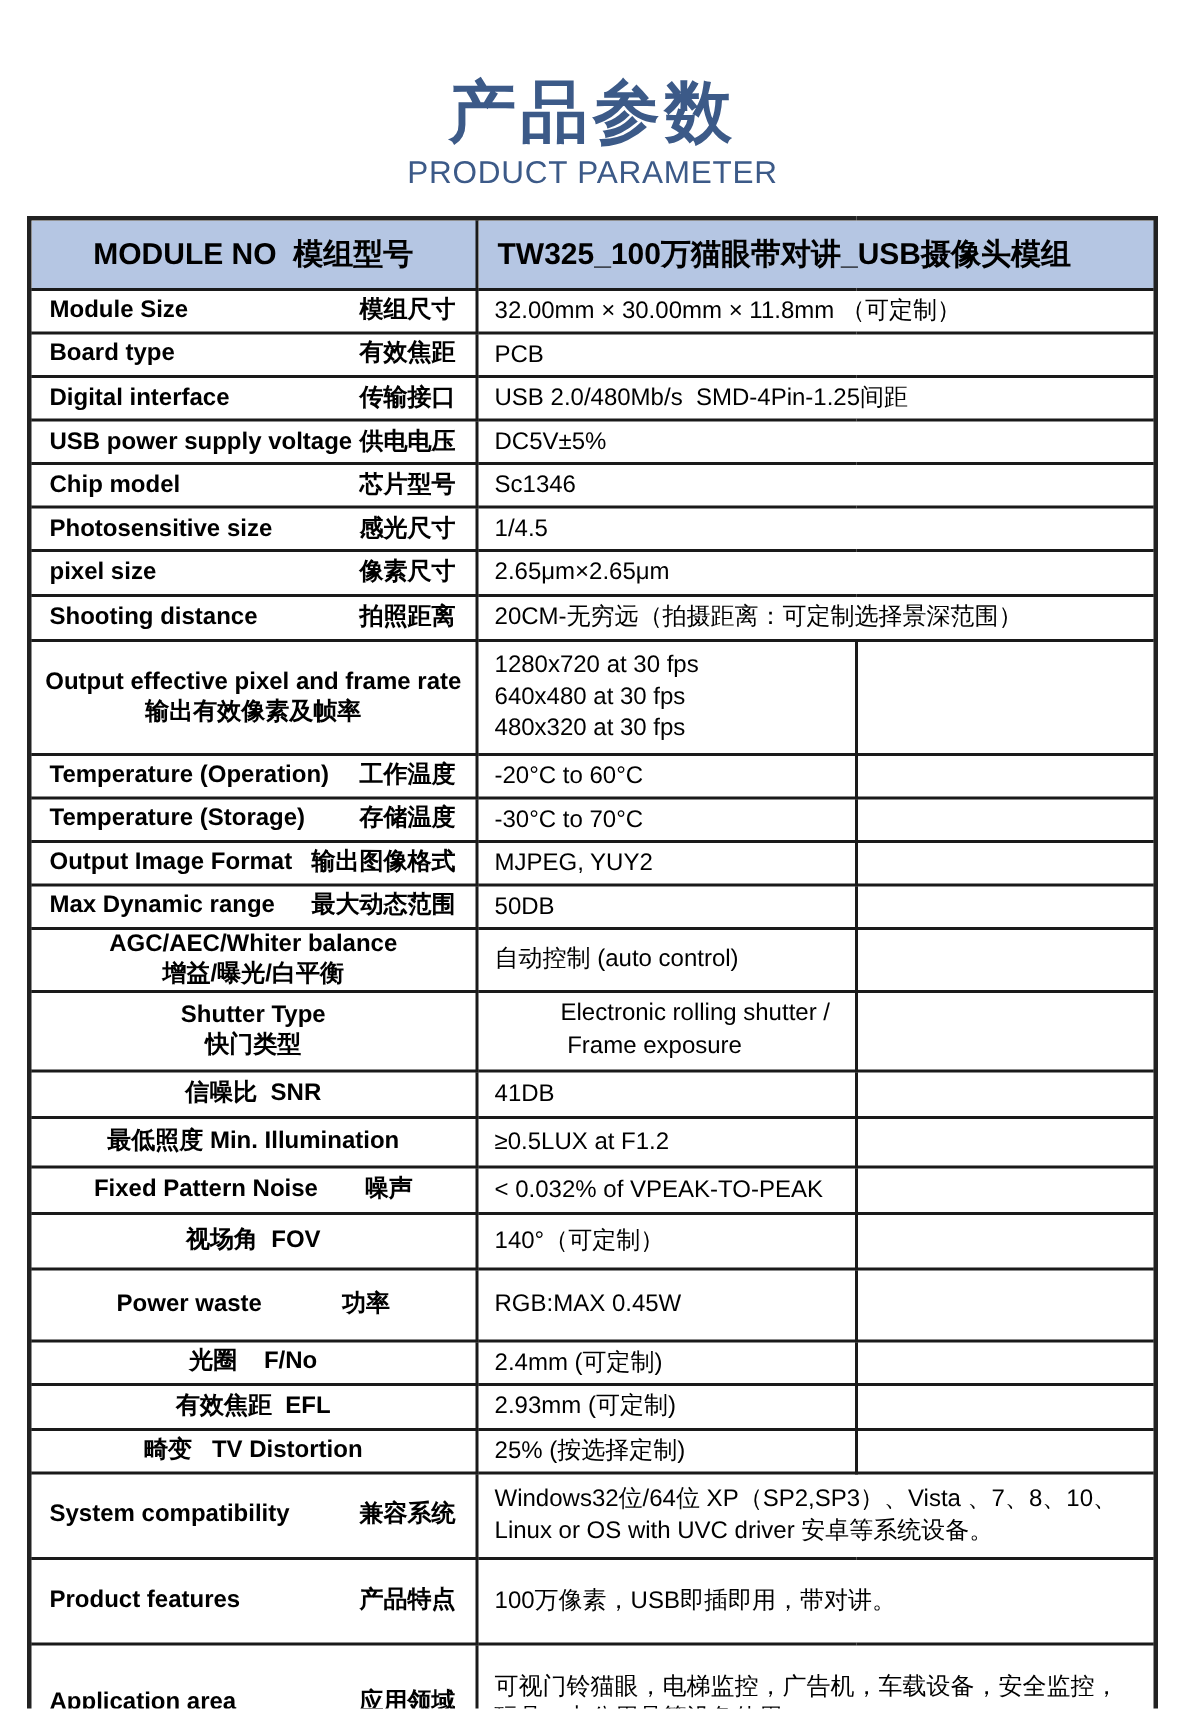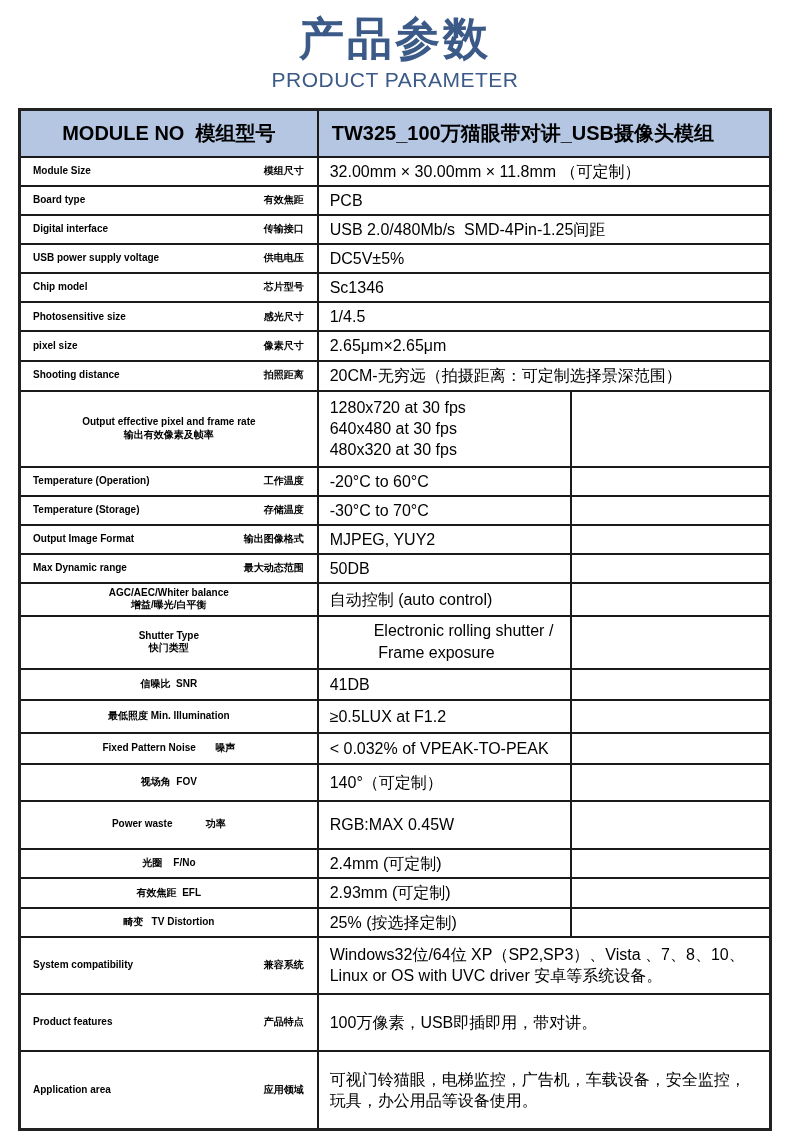--- a/index.html
+++ b/index.html
@@ -7,21 +7,21 @@
     --header-bg:#b5c6e3;
     --grid:#1a1a1a;
   }
   html,body{margin:0;padding:0;}
   body{
     width:790px;height:1139px;background:#ffffff;
     font-family:"Liberation Sans","DejaVu Sans",sans-serif;
     color:#000;
     overflow:hidden;
   }
-  .title-block{text-align:center;padding-top:13px;}
+  .title-block{text-align:center;padding-top:13px;margin-top:36px;}
   .page-title{
     margin:0;font-size:45px;font-weight:bold;color:var(--accent);
     letter-spacing:3px;line-height:1.15;
   }
   .page-subtitle{
     margin-top:3px;font-size:21px;font-weight:500;color:var(--accent);
     letter-spacing:0.5px;
   }
   table.spec-table{
     margin:16px 0 0 18px;width:754px;
@@ -32,21 +32,21 @@
     border:2px solid var(--grid);
     padding:0;vertical-align:middle;
     overflow:hidden;
   }
   thead th{
     background:var(--header-bg);height:45px;
     font-size:20px;font-weight:bold;white-space:pre-wrap;
   }
   th.c1{text-align:center;}
   th.c23{text-align:left;padding-left:13px;}
-  td.label{font-weight:bold;font-size:10px;line-height:1.25;}
+  td.label{font-weight:bold;font-size:16px;line-height:1.25;}
   .label-inner.split{display:flex;justify-content:space-between;align-items:center;padding:0 13px 0 12px;white-space:pre-wrap;}
   .label-inner.center{text-align:center;white-space:pre-wrap;}
   .label-inner.stack{text-align:center;white-space:pre-wrap;}
   td.value{font-size:16px;padding:3px 8px 3px 11px;line-height:1.32;}
   .value-line{white-space:pre-wrap;}
   .value-line.small{font-size:16px;line-height:1.4;padding-left:44px;}
   td.empty{background:#fff;}
 </style>
 </head>
 <body>

